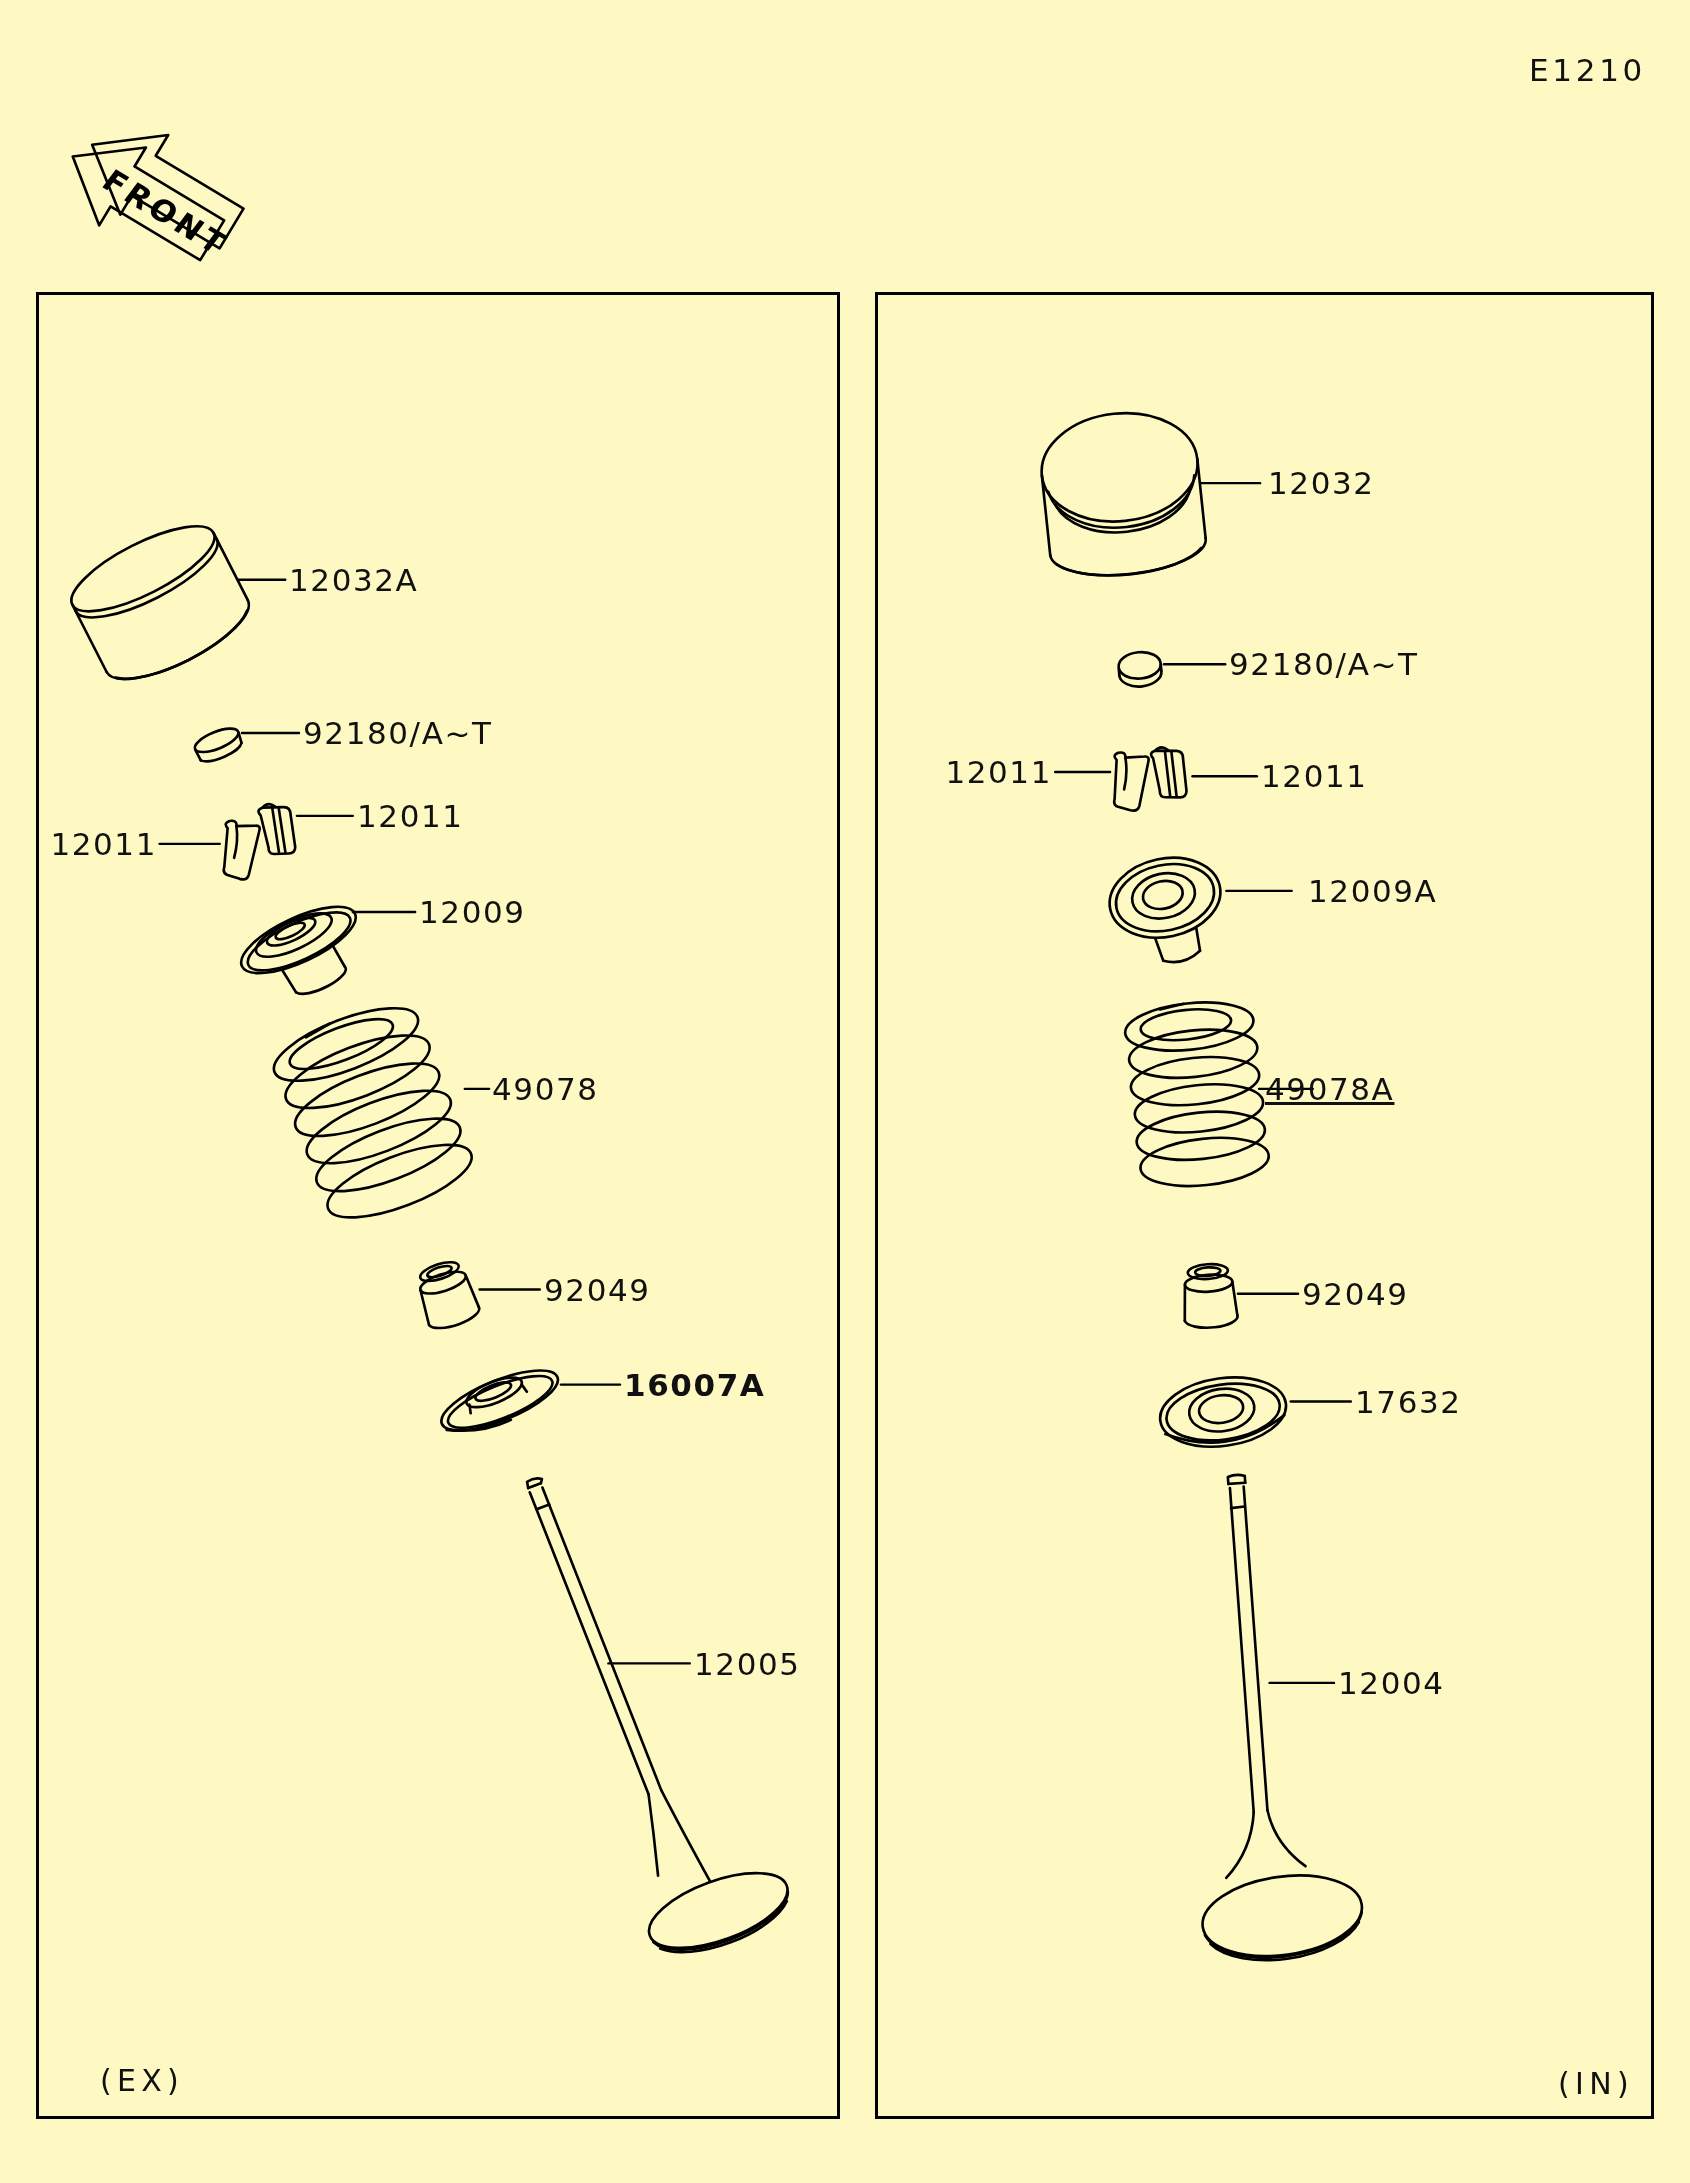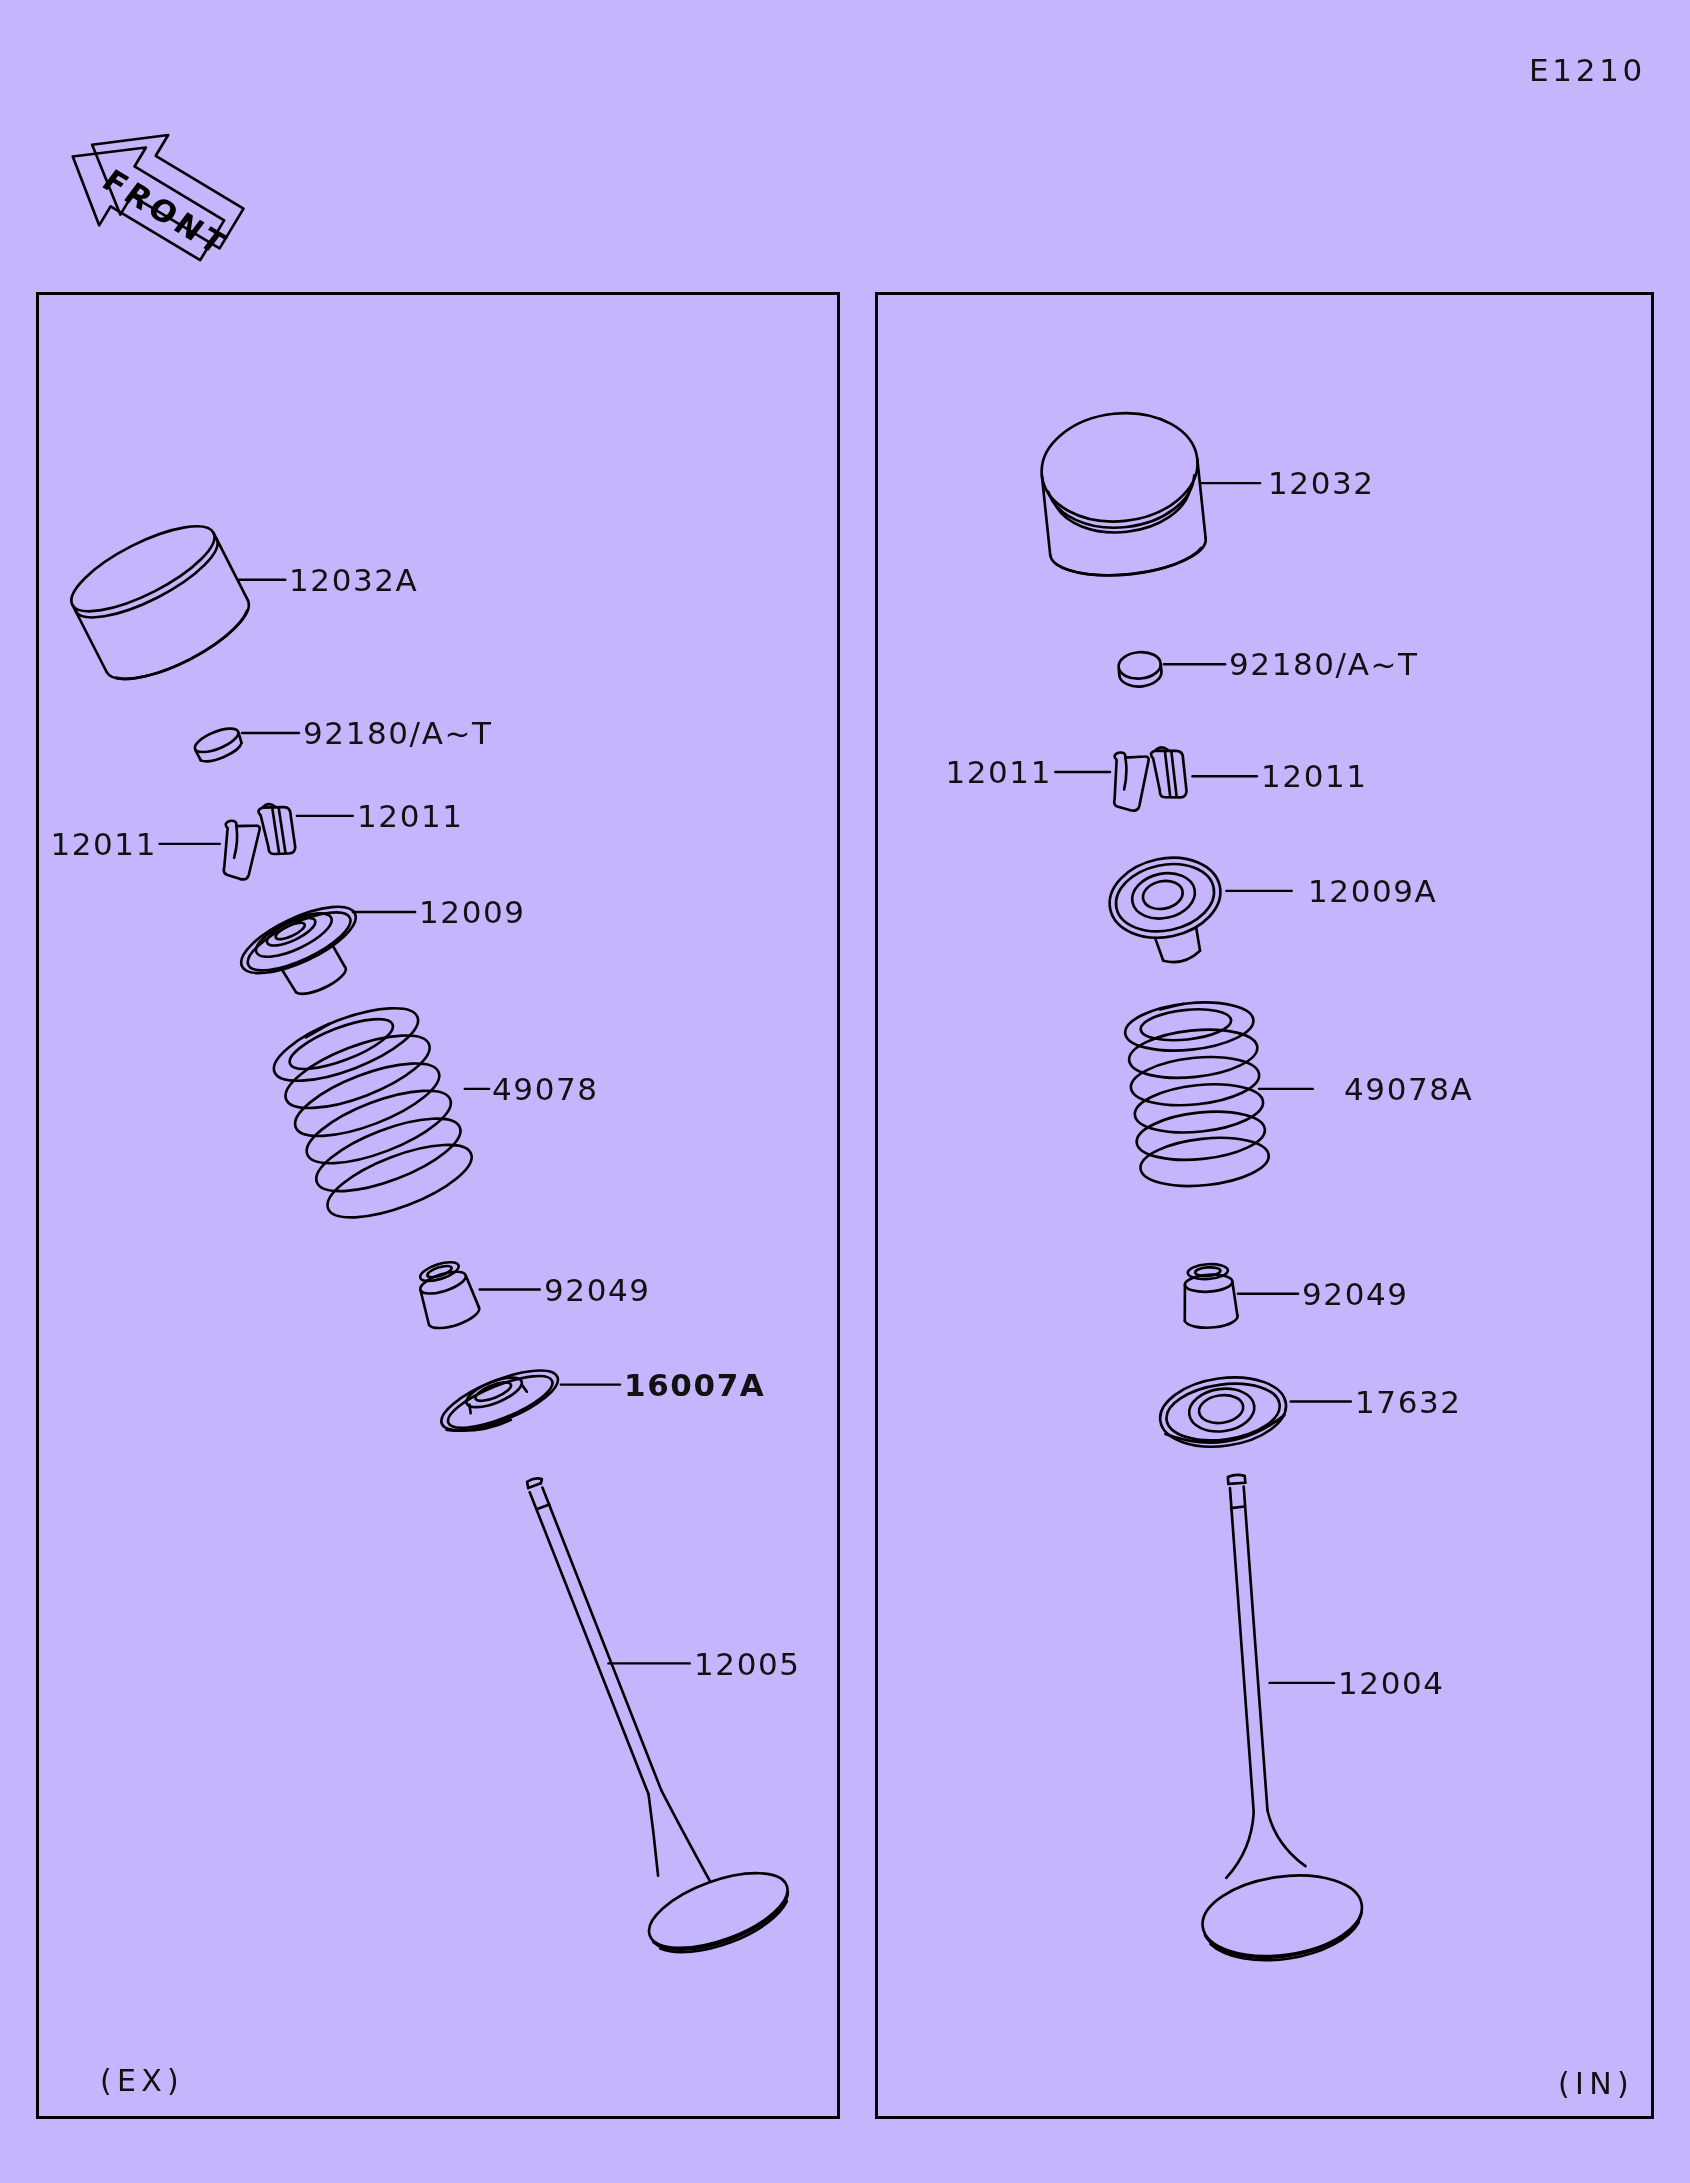--- a/index.html
+++ b/index.html
@@ -1,17 +1,17 @@
 <!DOCTYPE html>
 <html style="font-size:8.5px"><head>
 <meta charset="utf-8">
 <style>
   html,body{margin:0;padding:0;background:#ffffff;}
   body{width:1690px;height:2183px;position:relative;font-family:"DejaVu Sans",sans-serif;color:#111;}
-  .page{position:absolute;inset:0;background:#c4b5fd;}
+  .page{position:absolute;inset:0;background:#fef9c3;}
   .panel-box{position:absolute;border:3.2px solid #000;box-sizing:border-box;background:transparent;}
   .art{position:absolute;left:0;top:0;width:1690px;height:2183px;}
   .art path,.art ellipse,.art line{fill:none;stroke:#000;stroke-width:5;stroke-linecap:round;stroke-linejoin:round;}
   .art line.leader{stroke-width:4.5;}
   .part-label{position:absolute;font-size:31px;letter-spacing:1.6px;white-space:nowrap;transform:translateY(-50%);font-weight:400;}
   .part-label.ralign{transform:translate(-100%,-50%);}
   .panel-tag{position:absolute;font-size:30px;letter-spacing:5.3px;white-space:nowrap;transform:translateY(-50%);}
   .page-code{position:absolute;font-size:31px;letter-spacing:3.7px;transform:translateY(-50%);}
   .front-text{font-size:58px;letter-spacing:8px;font-weight:700;fill:#000;stroke:none;font-family:"DejaVu Sans",sans-serif;}
 </style>
@@ -216,20 +216,20 @@
   <div class="part-label" style="left:544px;top:1290px;">92049</div>
   <div class="part-label" style="left:624px;top:1385px;font-weight:bold;">16007A</div>
   <div class="part-label" style="left:694px;top:1664px;">12005</div>
   <div class="panel-tag" style="left:59px;top:2080px;margin-left:41px;">(EX)</div>
 
   <div class="part-label" style="left:1268px;top:483px;text-align:right;">12032</div>
   <div class="part-label" style="left:1229px;top:664px;">92180/A~T</div>
   <div class="part-label ralign" style="left:1052px;top:772px;">12011</div>
   <div class="part-label" style="left:1261px;top:776px;">12011</div>
   <div class="part-label" style="left:1296px;top:891px;margin-left:12px;">12009A</div>
-  <div class="part-label" style="left:1344px;top:1089px;">49078A</div>
+  <div class="part-label" style="left:1265px;top:1089px;text-decoration:underline;">49078A</div>
   <div class="part-label" style="left:1302px;top:1294px;">92049</div>
   <div class="part-label" style="left:1355px;top:1402px;">17632</div>
   <div class="part-label" style="left:1338px;top:1683px;">12004</div>
   <div class="panel-tag" style="left:1558px;top:2083px;">(IN)</div>
 
 </div>
 
 
 </body></html>

